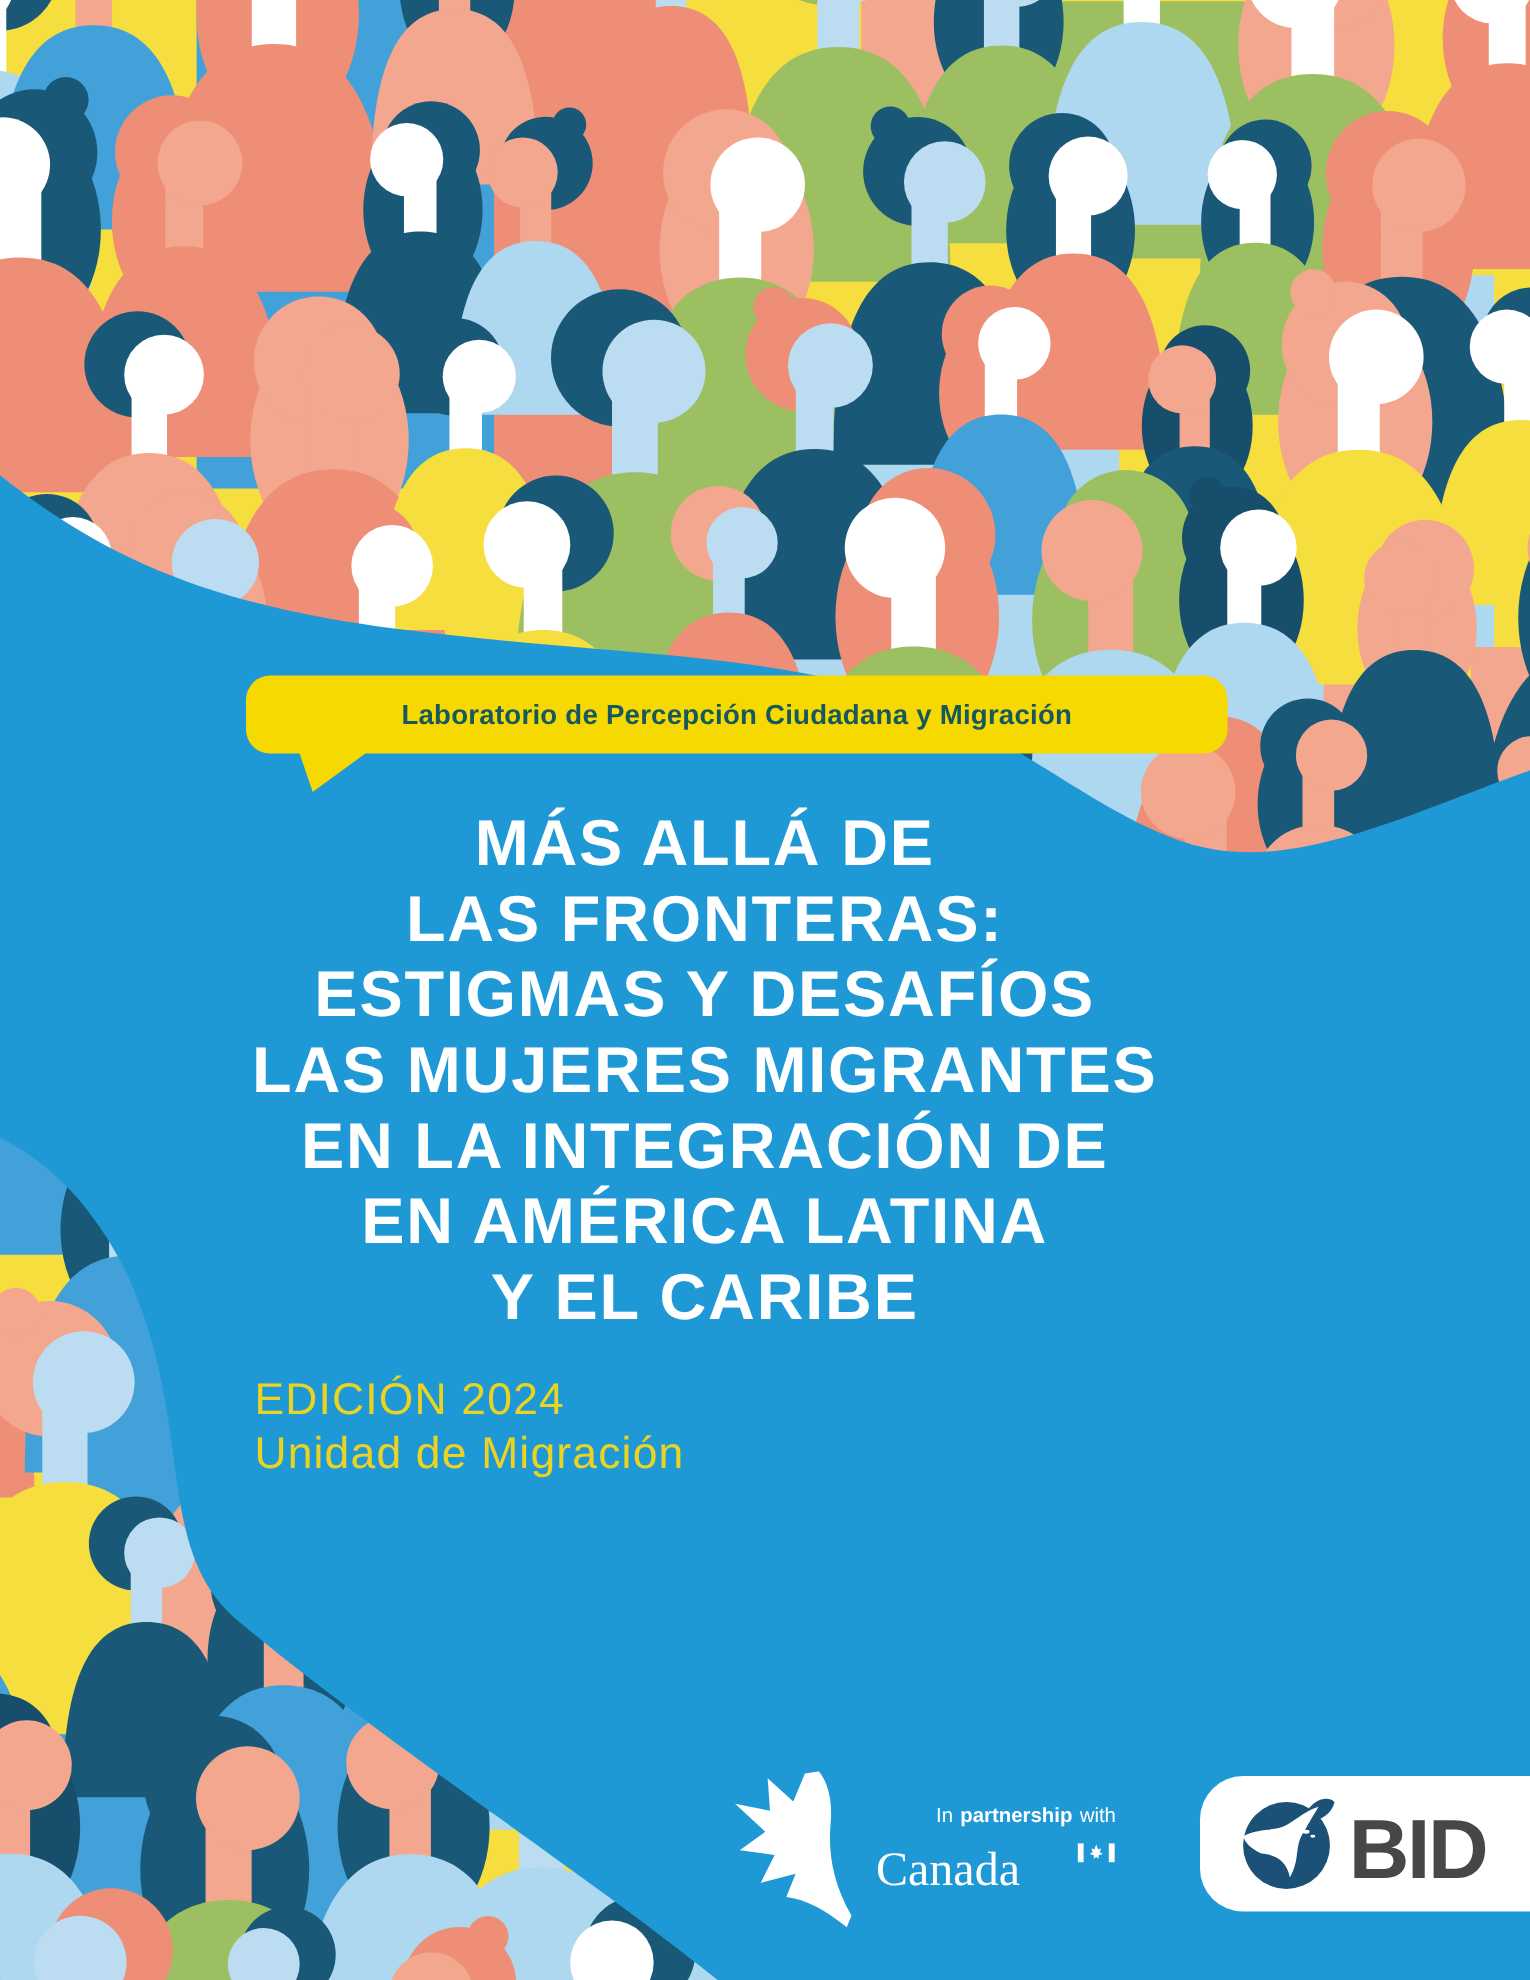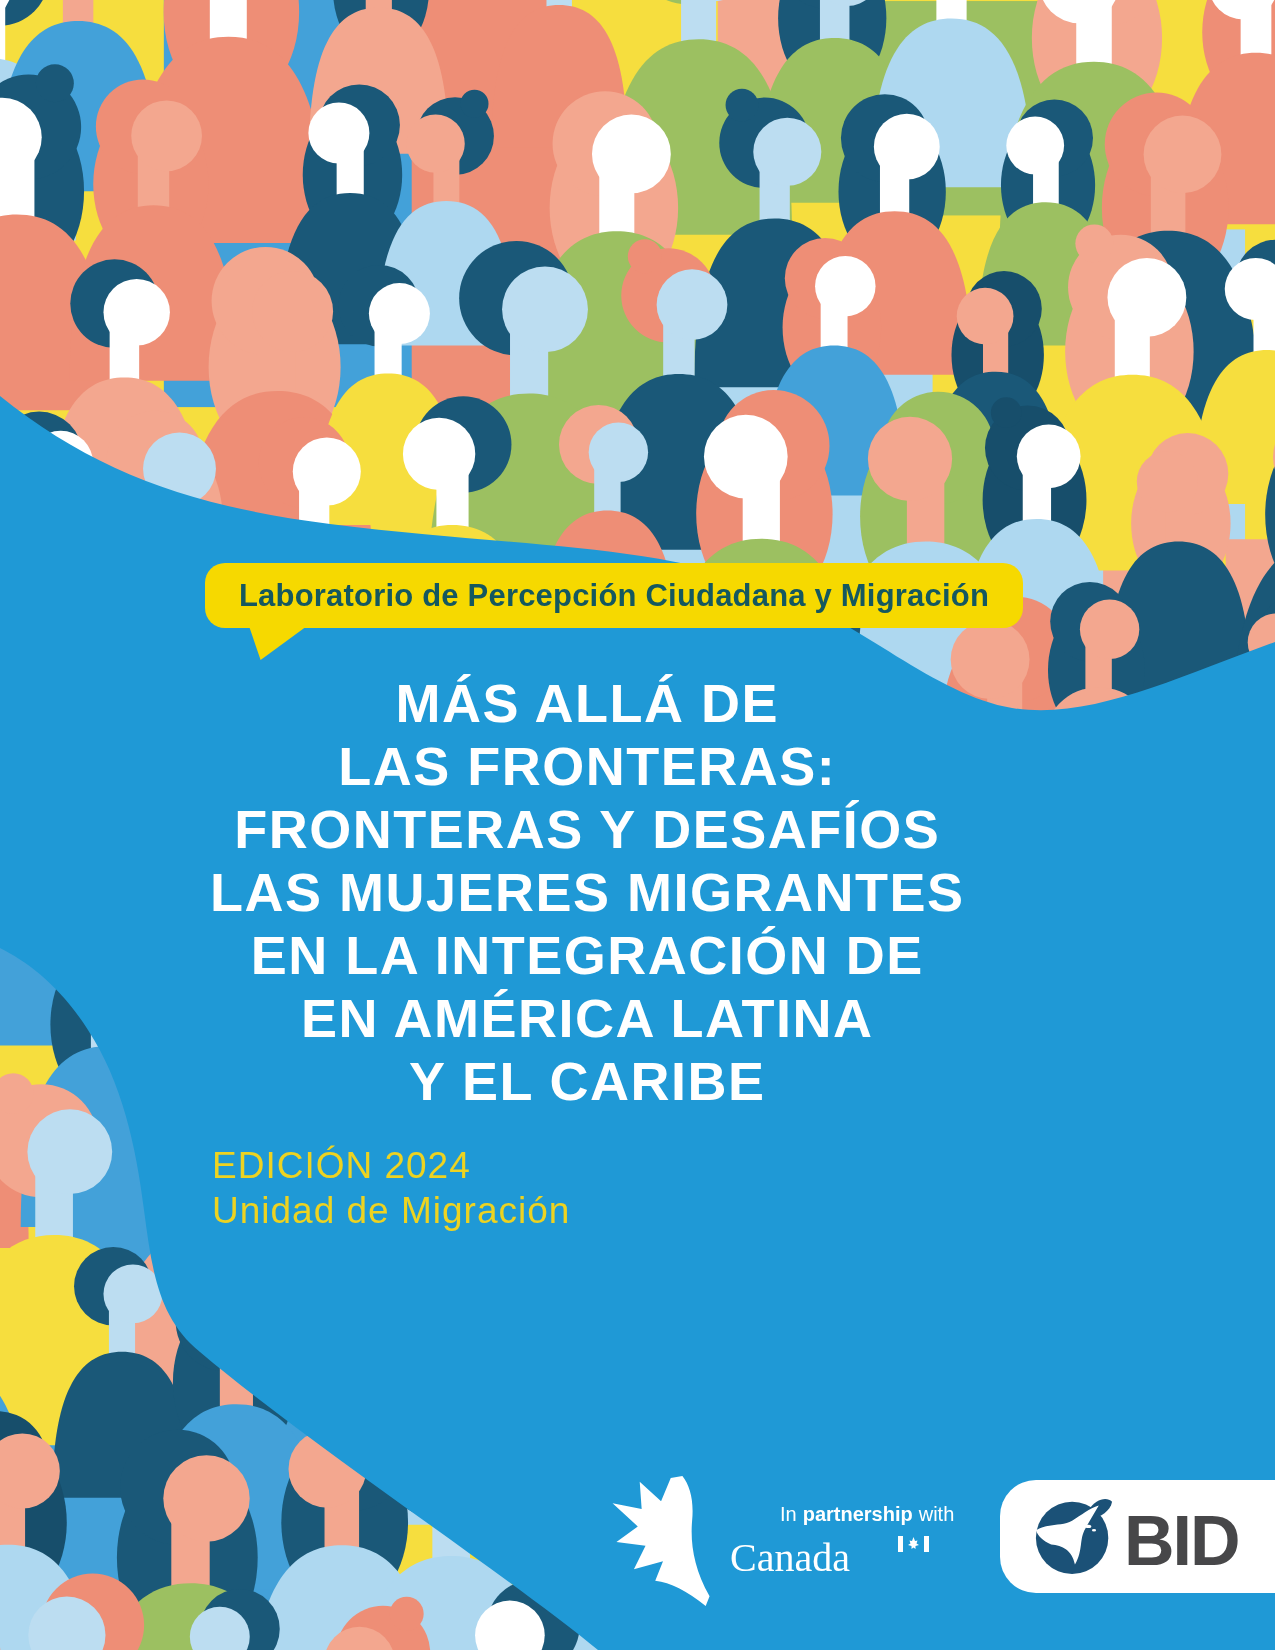--- a/index.html
+++ b/index.html
@@ -15,21 +15,21 @@
 
   .badge{
     position:absolute;left:205px;top:563px;width:818px;height:65px;
     background:var(--badge-yellow,#f6d900);
     border-radius:20px;
     display:flex;align-items:center;justify-content:center;
     z-index:4;
   }
   .badge-label{
     color:var(--badge-text,#15585f);
-    font-size:31px;font-weight:bold;letter-spacing:.2px;white-space:nowrap;
+    font-size:23px;font-weight:bold;letter-spacing:.2px;white-space:nowrap;
   }
   .badge-tail{
     position:absolute;left:44px;top:63px;width:58px;height:34px;
     background:var(--badge-yellow,#f6d900);
     clip-path:polygon(0 0,100% 0,20% 100%);
   }
 
   .title{
     position:absolute;left:210px;top:672px;z-index:3;
     color:var(--title-white,#ffffff);
@@ -39,21 +39,21 @@
   }
   .edition{
     position:absolute;left:212px;top:1143px;z-index:3;
     color:var(--edition-yellow,#edd321);
     font-size:37px;line-height:45px;letter-spacing:1px;
     white-space:nowrap;
   }
 
   .canada{position:absolute;left:612px;top:1474px;width:340px;height:150px;z-index:4;color:#fff;}
   .canada .leaf{position:absolute;left:0;top:2px;width:102px;height:130px;}
-  .partnership{position:absolute;left:168px;top:29px;font-size:20px;white-space:nowrap;}
+  .partnership{position:absolute;left:168px;top:29px;font-size:17px;white-space:nowrap;}
   .partnership span{margin-right:6px;}
   .partnership .pw-bold{font-weight:bold;}
   .partnership .pw-suffix{margin-right:0;}
   .canada-word{
     position:absolute;left:118px;top:54px;
     font-family:"Liberation Serif", serif;
     font-size:40px;line-height:60px;white-space:nowrap;
   }
   .miniflag{position:absolute;left:286px;top:62px;width:31px;height:16px;}
 
@@ -837,21 +837,21 @@
   </svg>
 
   <div class="badge">
     <span class="badge-label">Laboratorio de Percepción Ciudadana y Migración</span>
     <span class="badge-tail"></span>
   </div>
 
   <div class="title">
     <div>MÁS ALLÁ DE</div>
     <div>LAS FRONTERAS:</div>
-    <div>FRONTERAS Y DESAFÍOS</div>
+    <div>ESTIGMAS Y DESAFÍOS</div>
     <div>LAS MUJERES MIGRANTES</div>
     <div>EN LA INTEGRACIÓN DE</div>
     <div>EN AMÉRICA LATINA</div>
     <div>Y EL CARIBE</div>
   </div>
 
   <div class="edition">
     <div>EDICIÓN 2024</div>
     <div>Unidad de Migración</div>
   </div>

